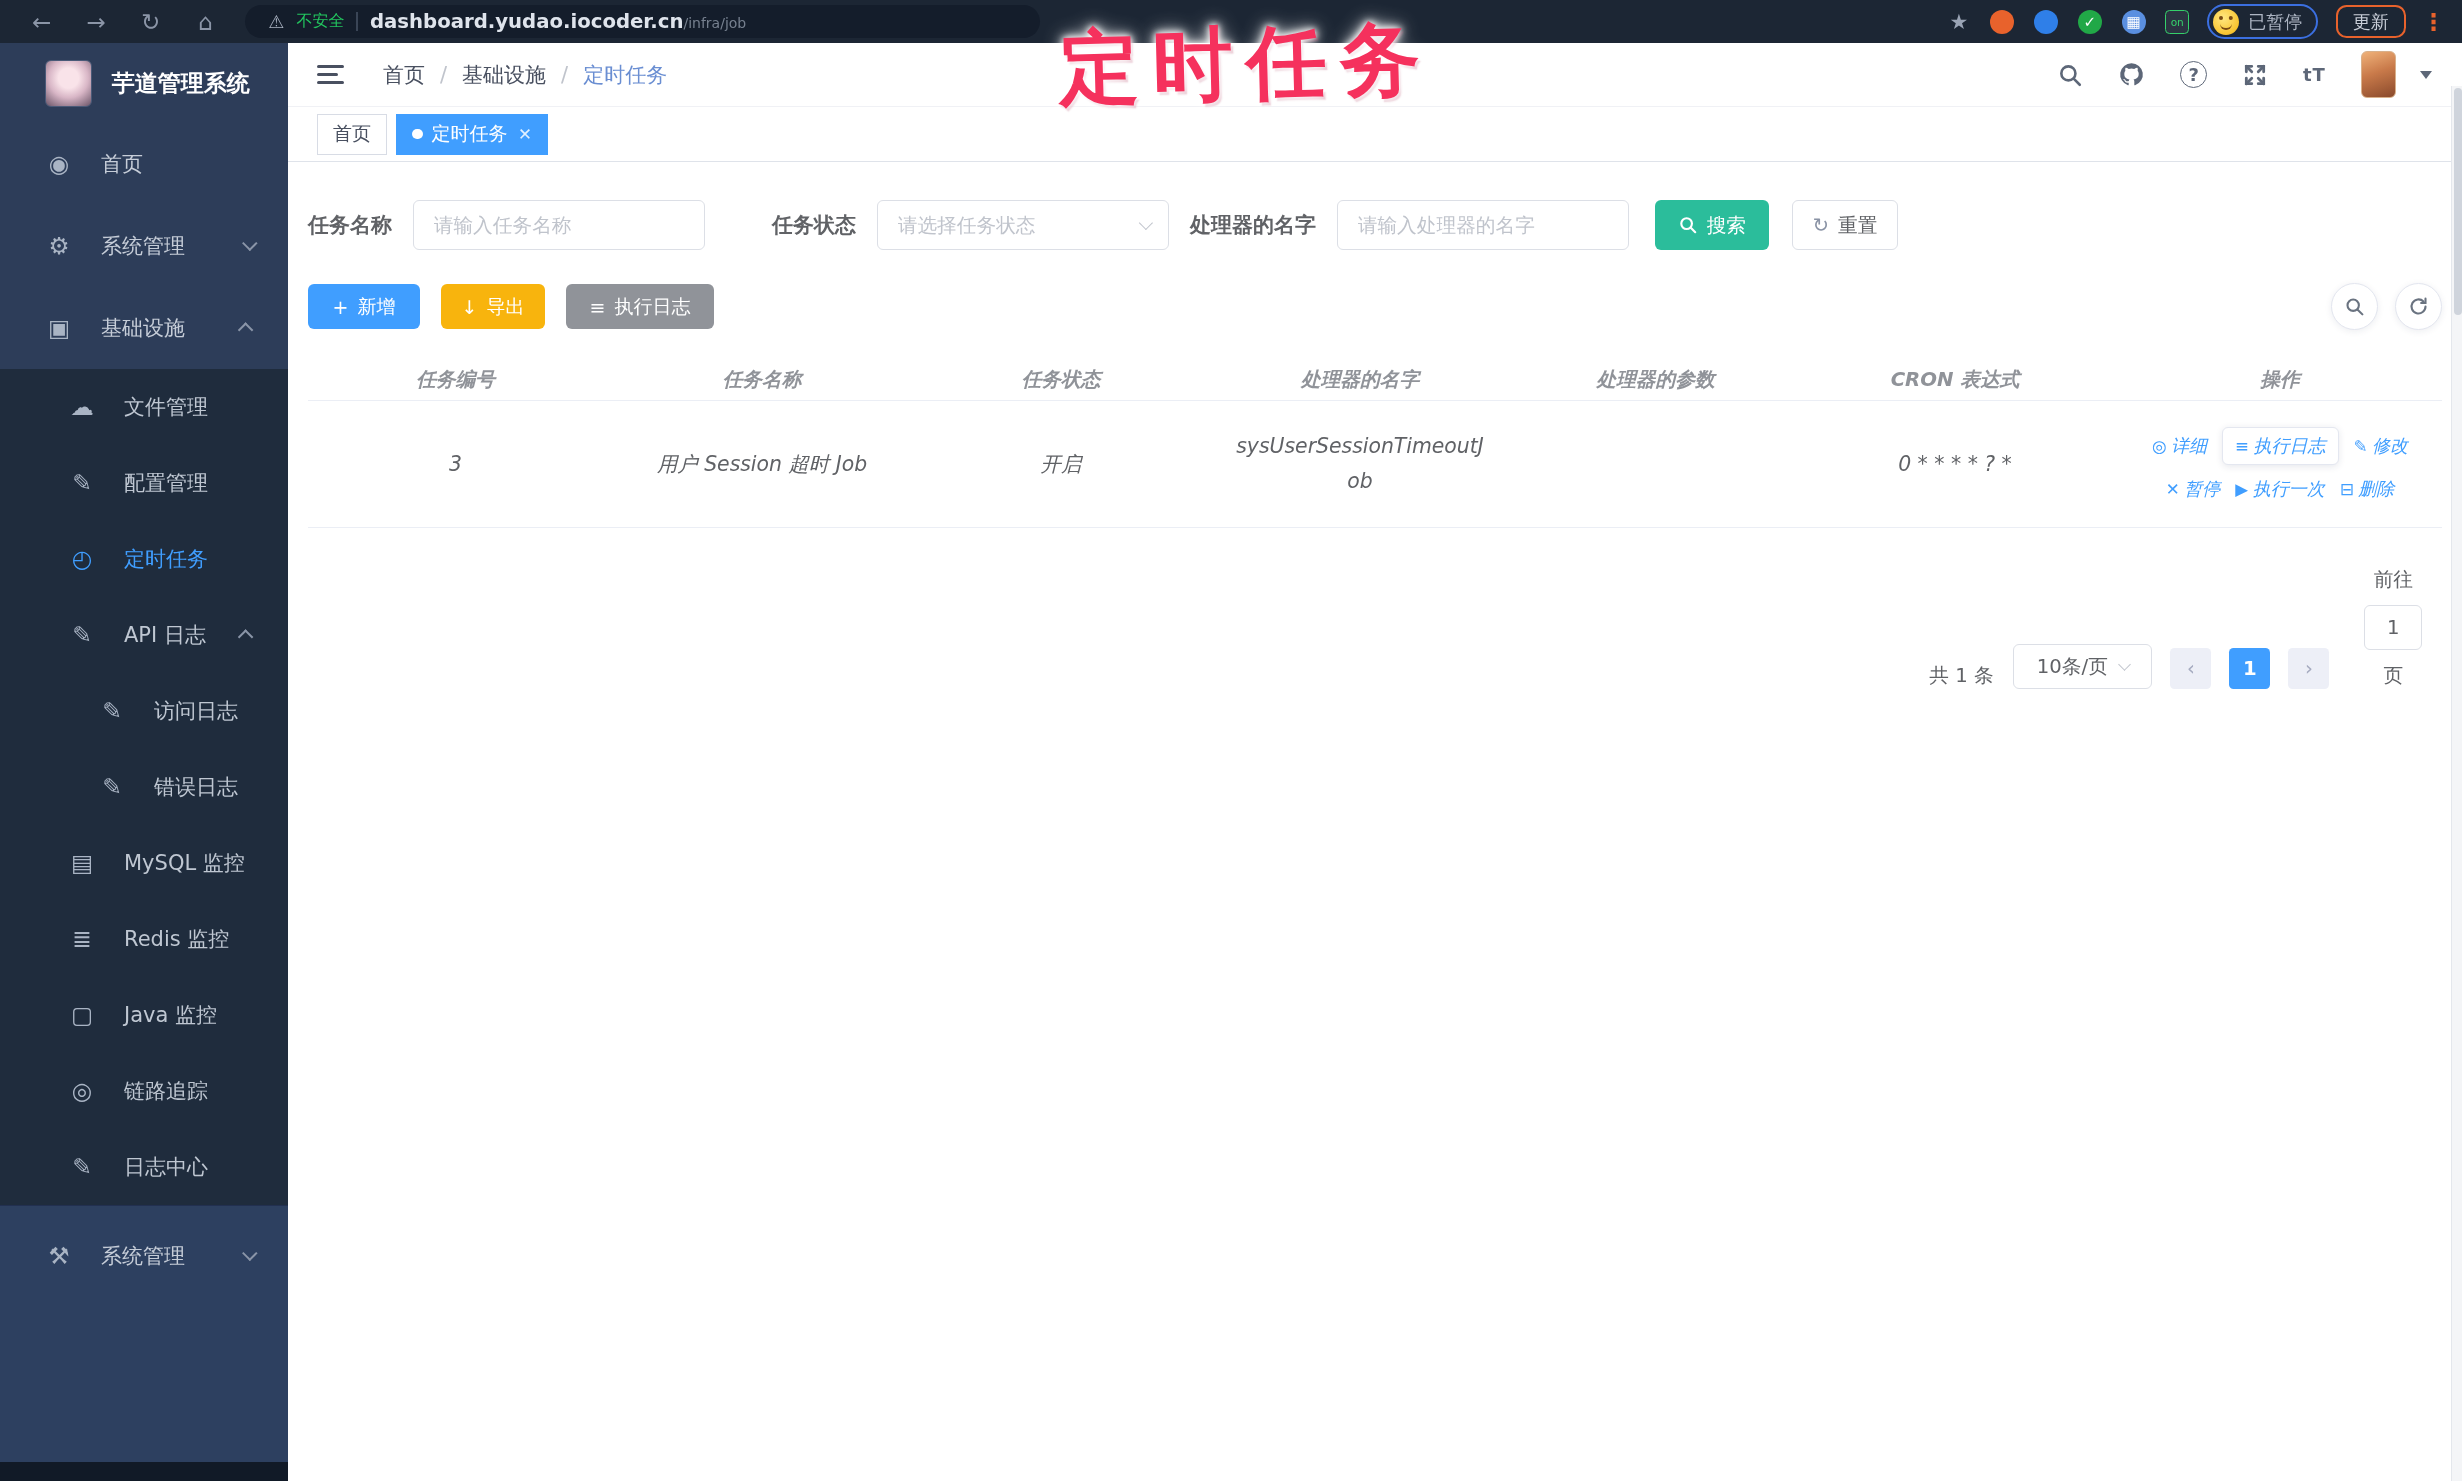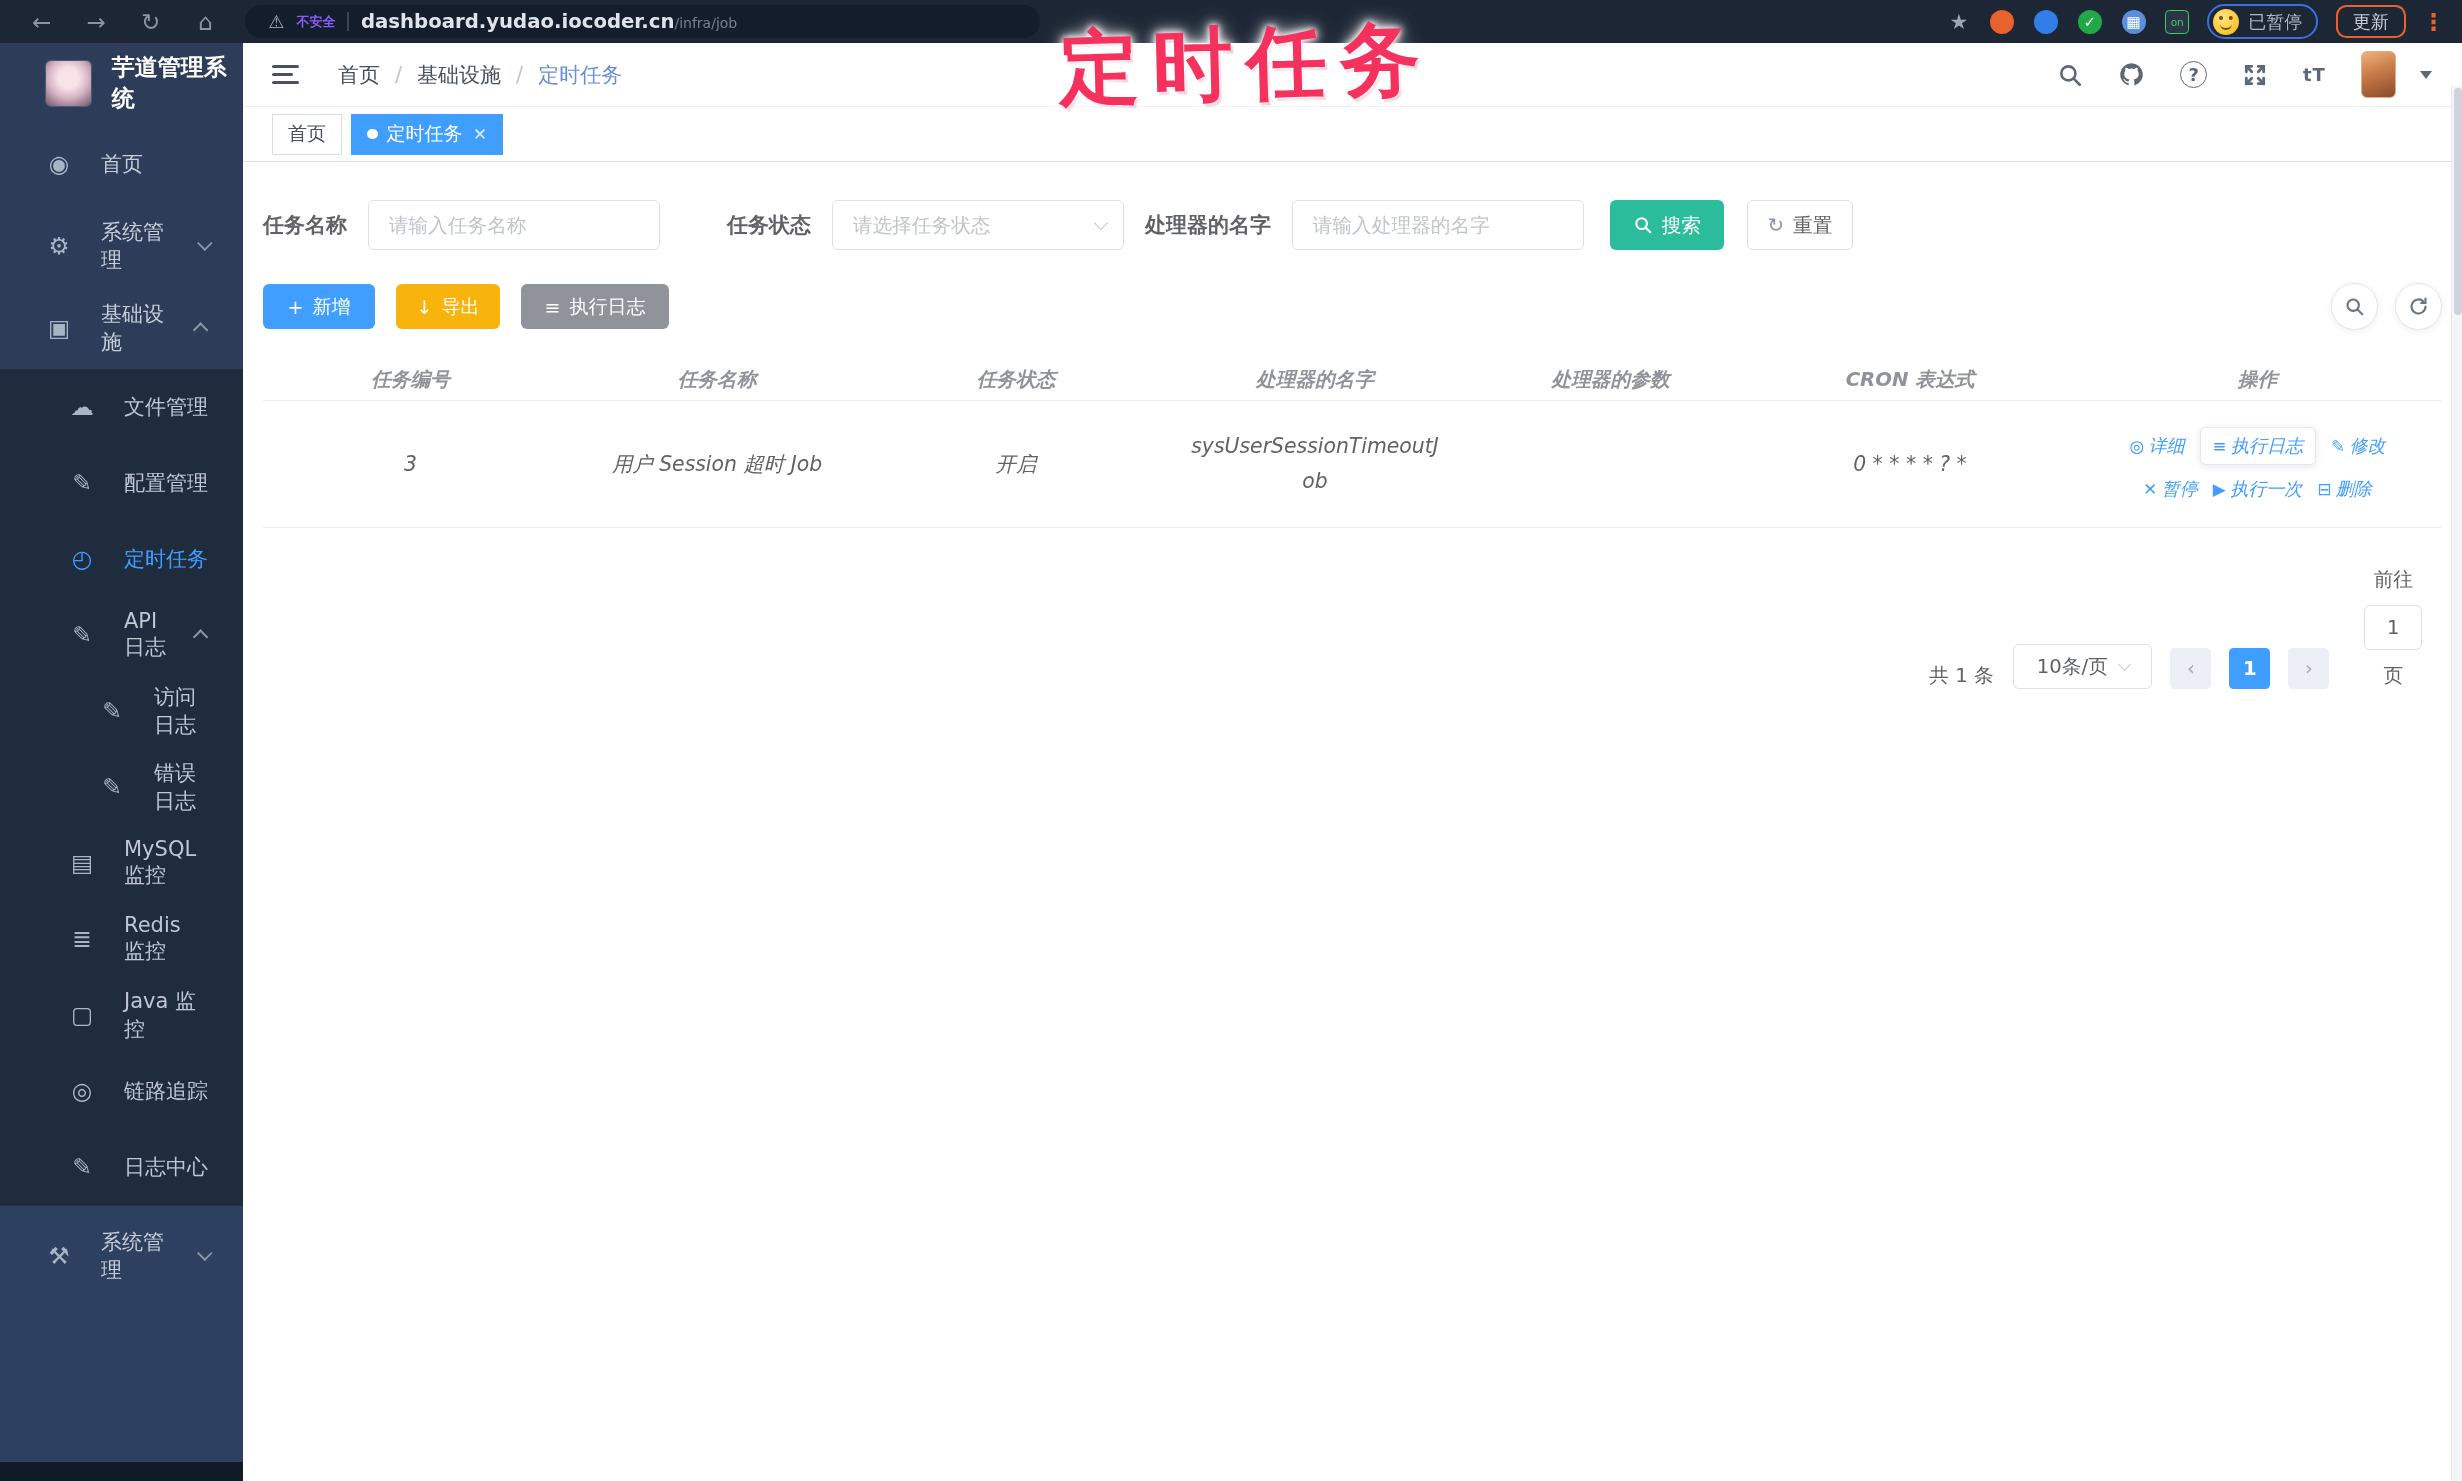--- a/index.html
+++ b/index.html
@@ -6,21 +6,21 @@
   html,body { width:2462px; height:1482px; overflow:hidden; background:#fff;
     font-family:"DejaVu Sans","Liberation Sans",sans-serif; }
 
   
   .browser-bar { height:43px; background:#1c2634; display:flex; align-items:center;
     padding:0 16.7px; gap:4.5px; position:relative; z-index:20; }
   .nav-ico { color:#8b95a7; font-size:23px; width:50px; text-align:center; flex:none; }
   .url-pill { background:#141d2b; border-radius:21px; height:33px; display:flex;
     align-items:center; padding:0 23px; gap:12px; margin-left:10.6px; width:795px; flex:none; }
   .warn-ico { color:#aab3c2; font-size:18px; }
-  .sec-label { color:#8b5cf6; font-size:13px; font-weight:bold; }
+  .sec-label { color:#22c55e; font-size:16px; font-weight:normal; }
   .pill-div { width:1.5px; height:19.7px; background:#3a4556; }
   .url-host { color:#dfe4ec; font-size:19.7px; font-weight:bold; }
   .url-path { color:#76808f; font-size:14px; }
   .bar-spacer { flex:1; }
   .ext-row { display:flex; align-items:center; gap:19.7px; margin-right:13.6px; }
   .ext { width:24px; height:24px; border-radius:50%; display:flex; align-items:center;
     justify-content:center; font-size:15px; color:#fff; flex:none; }
   .paused-pill { display:flex; align-items:center; gap:9px; border:2.3px solid #3b6fe0;
     border-radius:23px; padding:2.3px 13.6px 2.3px 3.8px; margin-right:13.6px; }
   .emoji-face { width:26px; height:26px; border-radius:50%;
@@ -32,21 +32,21 @@
     border-bottom:2.3px solid #7a4a12; border-radius:0 0 9px 9px; }
   .paused-label { color:#aeb6c4; font-size:18px; }
   .update-btn { border:2.3px solid #e8622c; border-radius:10.6px; color:#c9ced8; font-size:18px;
     padding:2.3px 15px; margin-right:12px; }
   .menu-dots { color:#e8622c; font-size:23px; font-weight:bold; }
 
   
   .app { display:flex; height:1439px; position:relative; }
 
   
-  .sidebar { width:243px; flex:none; background:#2d3d59; display:flex; flex-direction:column; }
+  .sidebar { width:288px; flex:none; background:#2d3d59; display:flex; flex-direction:column; }
   .side-logo { height:80px; display:flex; align-items:center; padding-left:45px; gap:19.7px; }
   .logo-img { width:47px; height:47px; border-radius:6px; flex:none;
     background:radial-gradient(circle at 50% 38%, #f9e3e9 0 28%, #d8b6c6 55%, #6b5568 100%);
     border:0.8px solid #4a5a78; }
   .logo-title { color:#ffffff; font-size:23px; font-weight:bold; }
   .mi { display:flex; align-items:center; height:82px; padding:0 35px 0 44px;
     color:#c6cdd8; font-size:21px; gap:27px; cursor:pointer; }
   .mi .ic { width:30px; font-size:23.5px; color:#a9b4c4; text-align:center; flex:none; }
   .submenu { background:#1f2c3d; }
   .submenu .mi { height:76px; padding-left:67px; color:#bfc7d2; }

